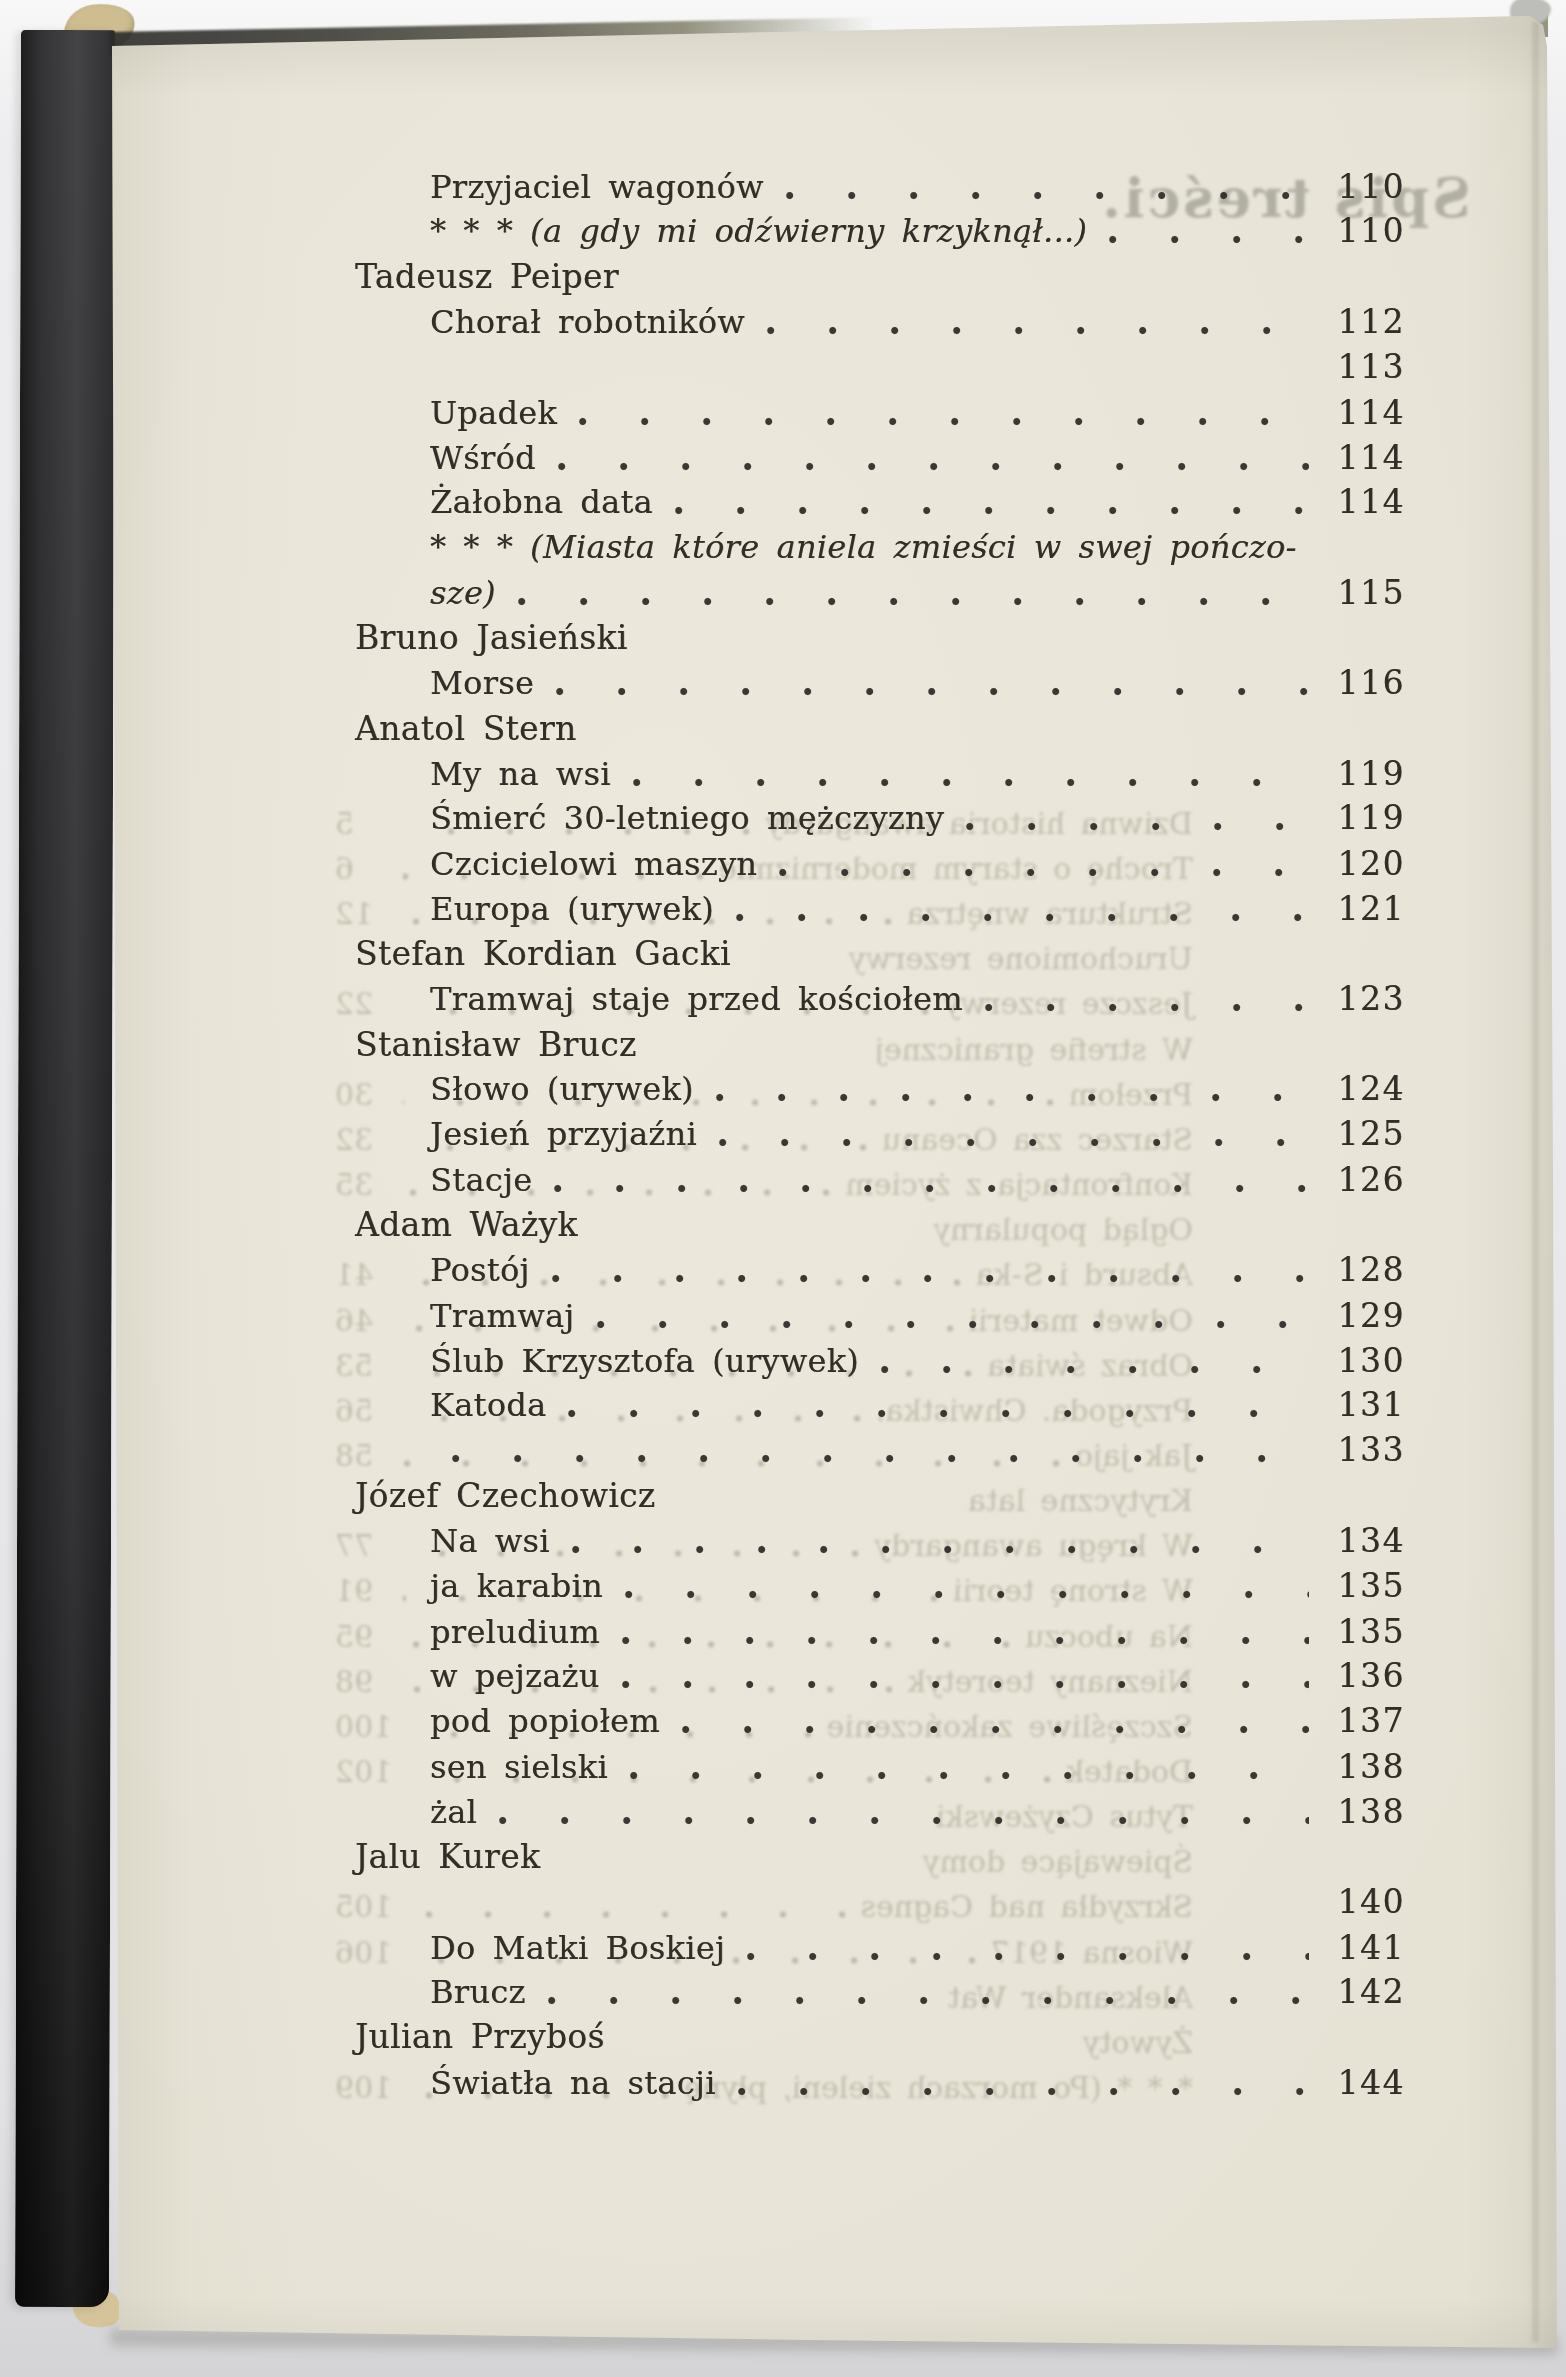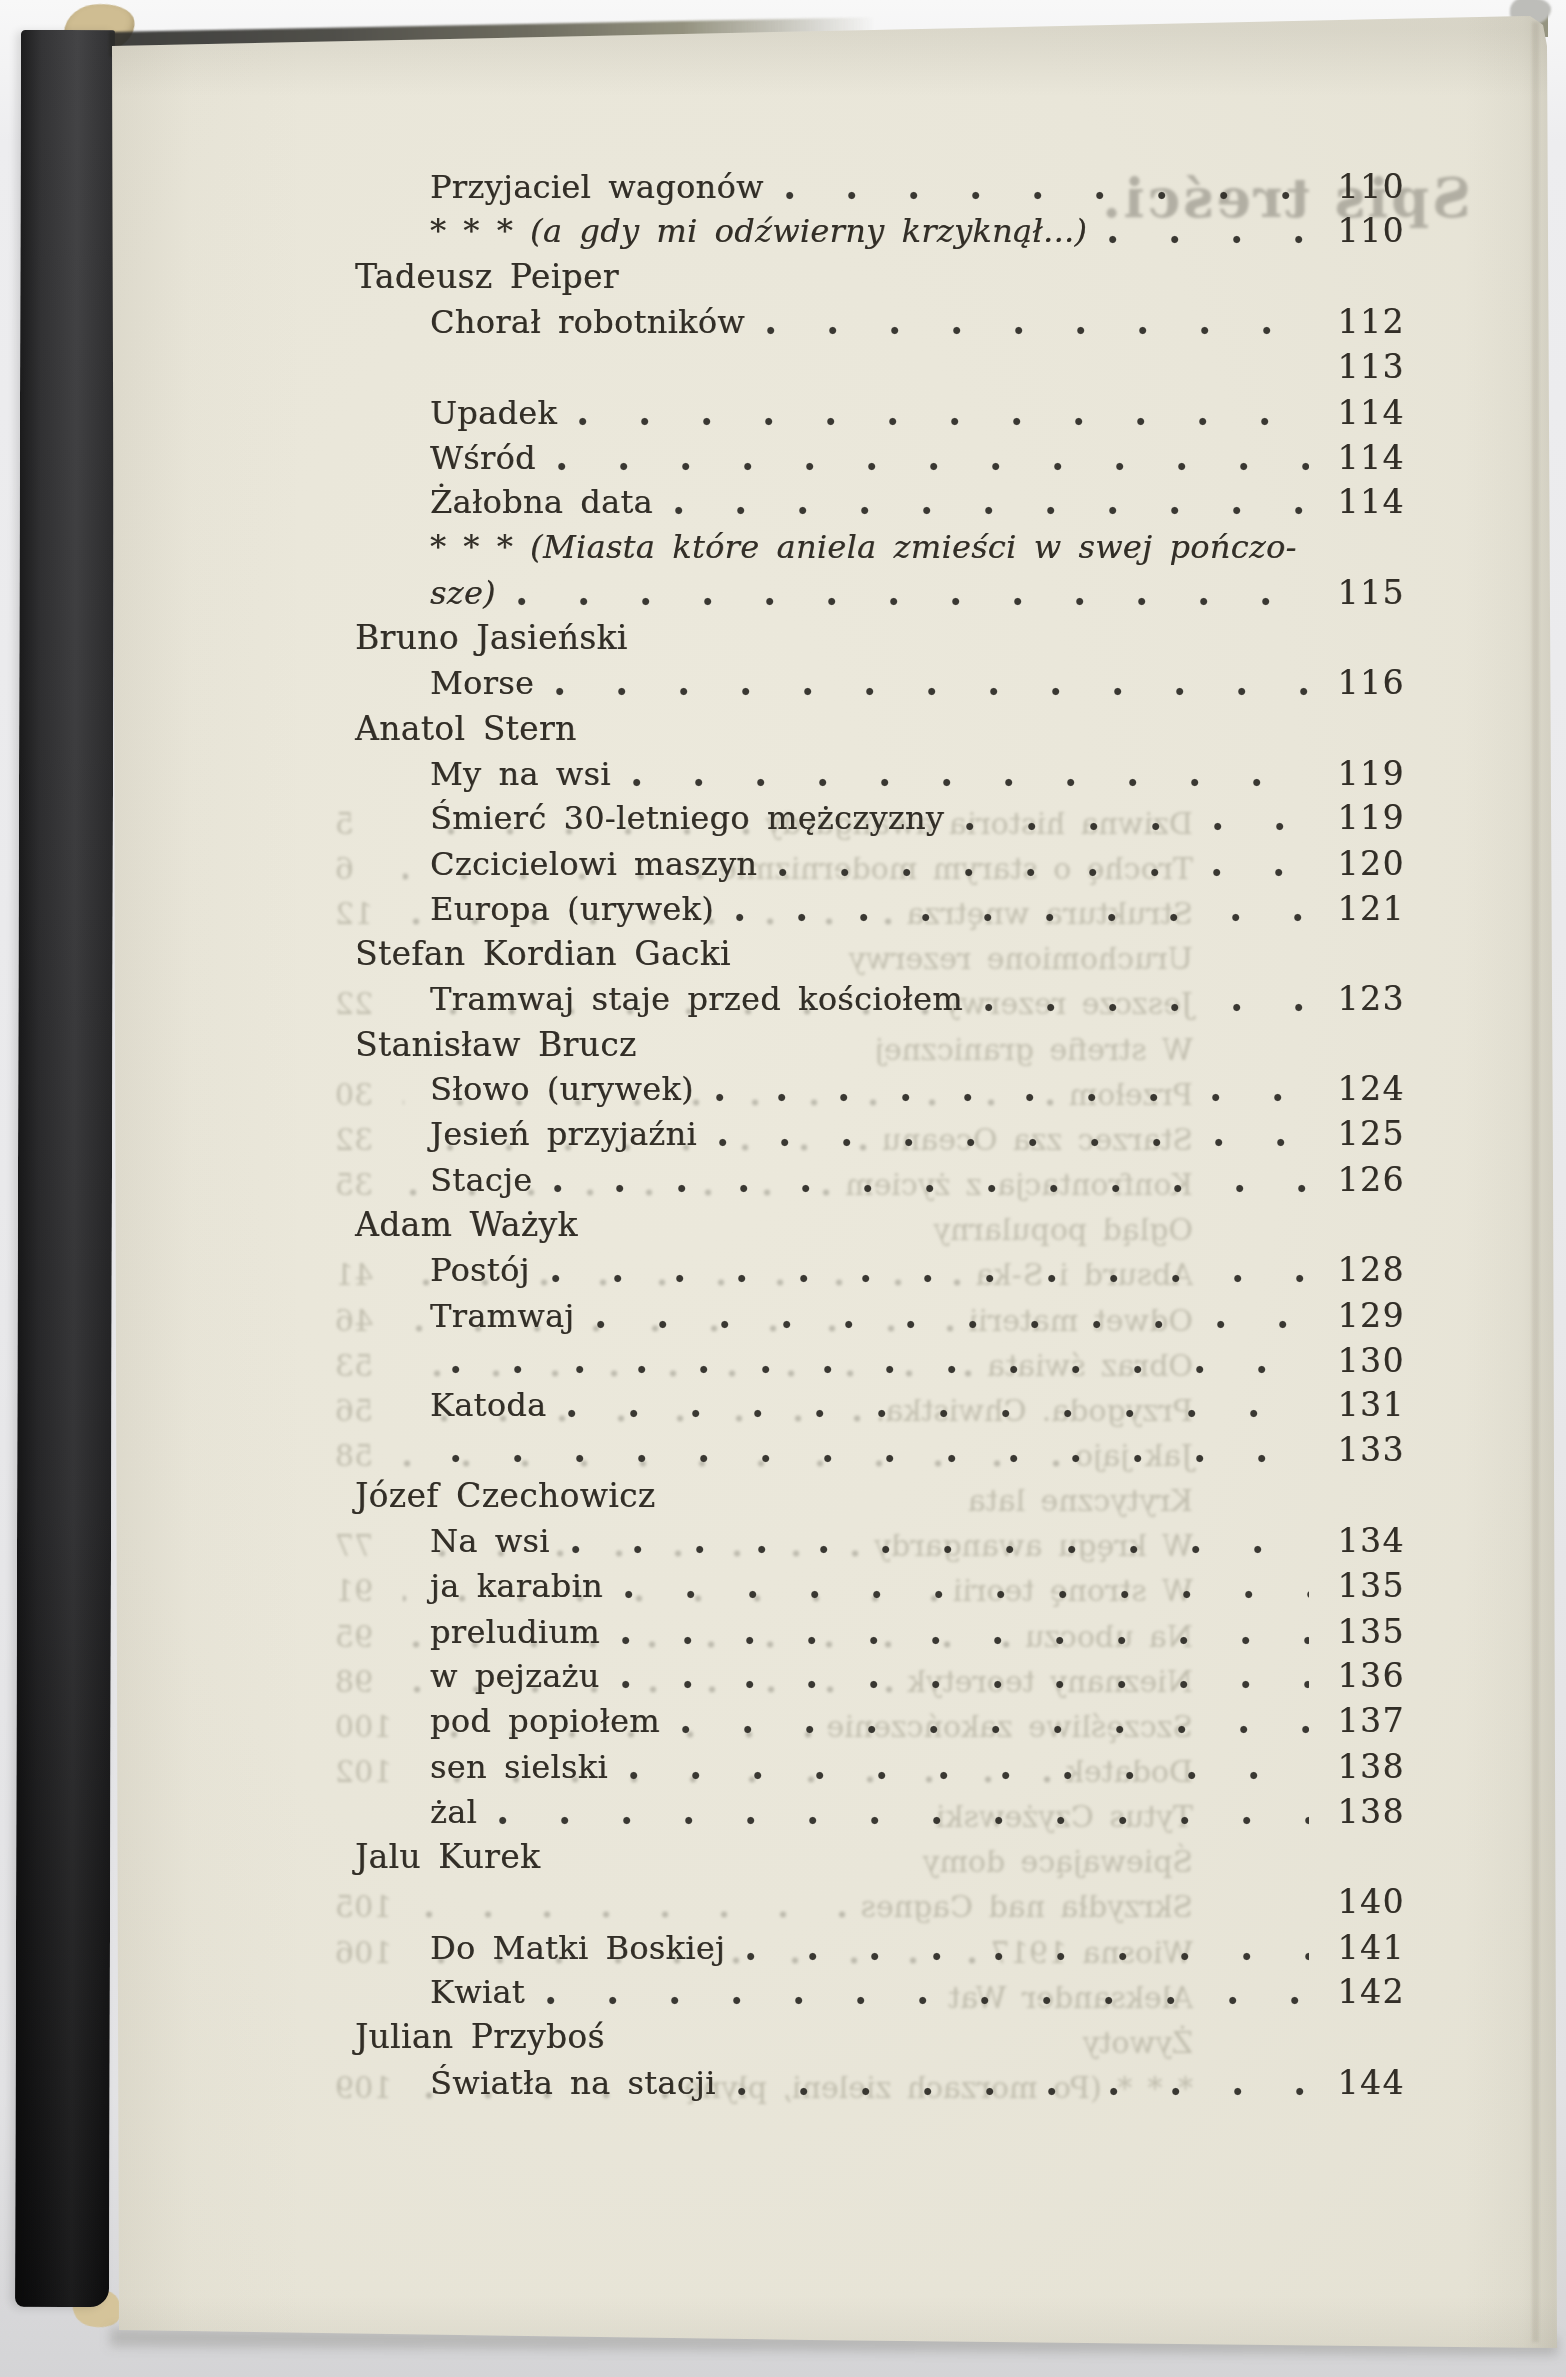--- a/index.html
+++ b/index.html
@@ -385,20 +385,21 @@
         <div class="row entry" style="top: 1293px;">
           <span class="num">129</span>
           <div class="inner">
             <span class="title">Tramwaj</span>
             <span class="leader"></span>
           </div>
         </div>
         <div class="row entry" style="top: 1338px;">
           <span class="num">130</span>
           <div class="inner">
+            <span class="title">Ślub Krzysztofa (urywek)</span>
             <span class="leader"></span>
           </div>
         </div>
         <div class="row entry" style="top: 1382px;">
           <span class="num">131</span>
           <div class="inner">
             <span class="title">Katoda</span>
             <span class="leader"></span>
           </div>
         </div>
@@ -473,21 +474,21 @@
         <div class="row entry" style="top: 1925px;">
           <span class="num">141</span>
           <div class="inner">
             <span class="title">Do Matki Boskiej</span>
             <span class="leader"></span>
           </div>
         </div>
         <div class="row entry" style="top: 1969px;">
           <span class="num">142</span>
           <div class="inner">
-            <span class="title">Kwiat</span>
+            <span class="title">Brucz</span>
             <span class="leader"></span>
           </div>
         </div>
         <div class="row author" style="top: 2014px; padding-left: 43px;">
           <div class="inner">
             <span class="title">Julian Przyboś</span>
           </div>
         </div>
         <div class="row entry" style="top: 2060px;">
           <span class="num">144</span>

